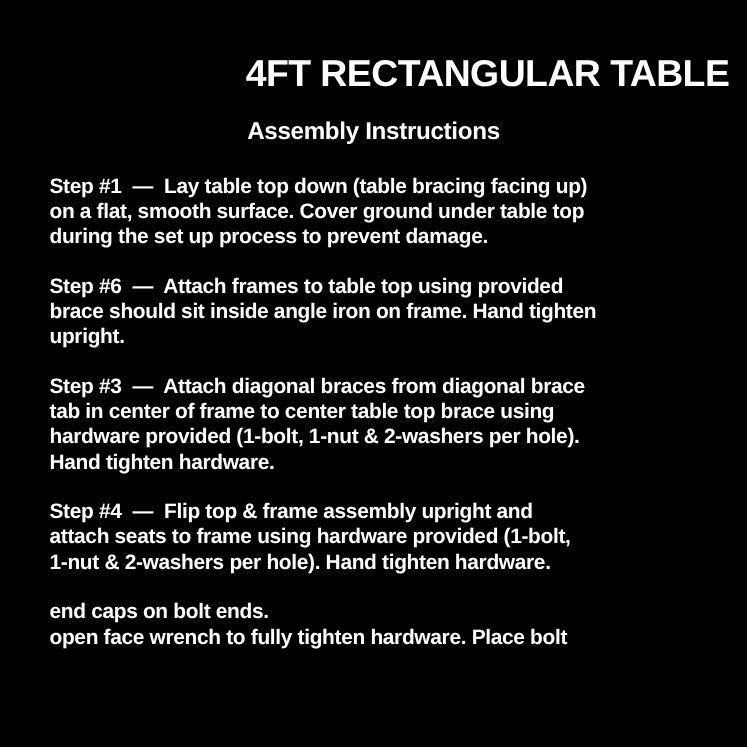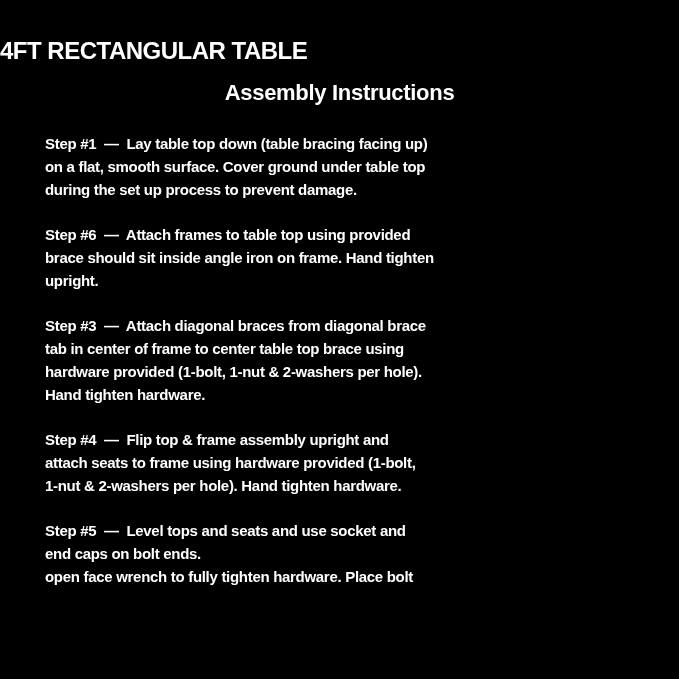--- a/index.html
+++ b/index.html
@@ -15,23 +15,23 @@
     font-family: "Liberation Sans", sans-serif;
     -webkit-font-smoothing: antialiased;
   }
   .sheet {
     box-sizing: border-box;
     width: 679px;
     height: 679px;
     padding-top: 30px;
   }
   .title {
-    margin: 0;
-    text-align: left;
-    font-size: 24px;
+    margin: 16px;
+    text-align: right;
+    font-size: 34px;
     line-height: 42px;
     font-weight: 800;
     letter-spacing: -0.5px;
     white-space: pre;
   }
   .subtitle {
     margin: 6px 0 0 0;
     text-align: center;
     font-size: 22px;
     line-height: 30px;
@@ -39,21 +39,21 @@
     letter-spacing: -0.3px;
     white-space: pre;
   }
   .steps {
     padding: 24px 30px 0 45px;
   }
   .step {
     margin: 0 0 22px 0;
   }
   .line {
-    font-size: 15px;
+    font-size: 19px;
     line-height: 23px;
     font-weight: 800;
     letter-spacing: -0.3px;
     white-space: pre;
   }
 </style>
 </head>
 <body style="background-color: rgb(0, 0, 0); color: rgb(255, 255, 255);">
 
 <div class="sheet">
@@ -82,19 +82,18 @@
       <div class="line">Hand tighten hardware.</div>
     </div>
 
     <div class="step">
       <div class="line">Step #4  —  Flip top &amp; frame assembly upright and</div>
       <div class="line">attach seats to frame using hardware provided (1-bolt,</div>
       <div class="line">1-nut &amp; 2-washers per hole). Hand tighten hardware.</div>
     </div>
 
     <div class="step">
-      <div class="line">Step #5  —  Level tops and seats and use socket and</div>
       <div class="line">end caps on bolt ends.</div>
       <div class="line">open face wrench to fully tighten hardware. Place bolt</div>
     </div>
 
   </div>
 </div>
 
 </body></html>

